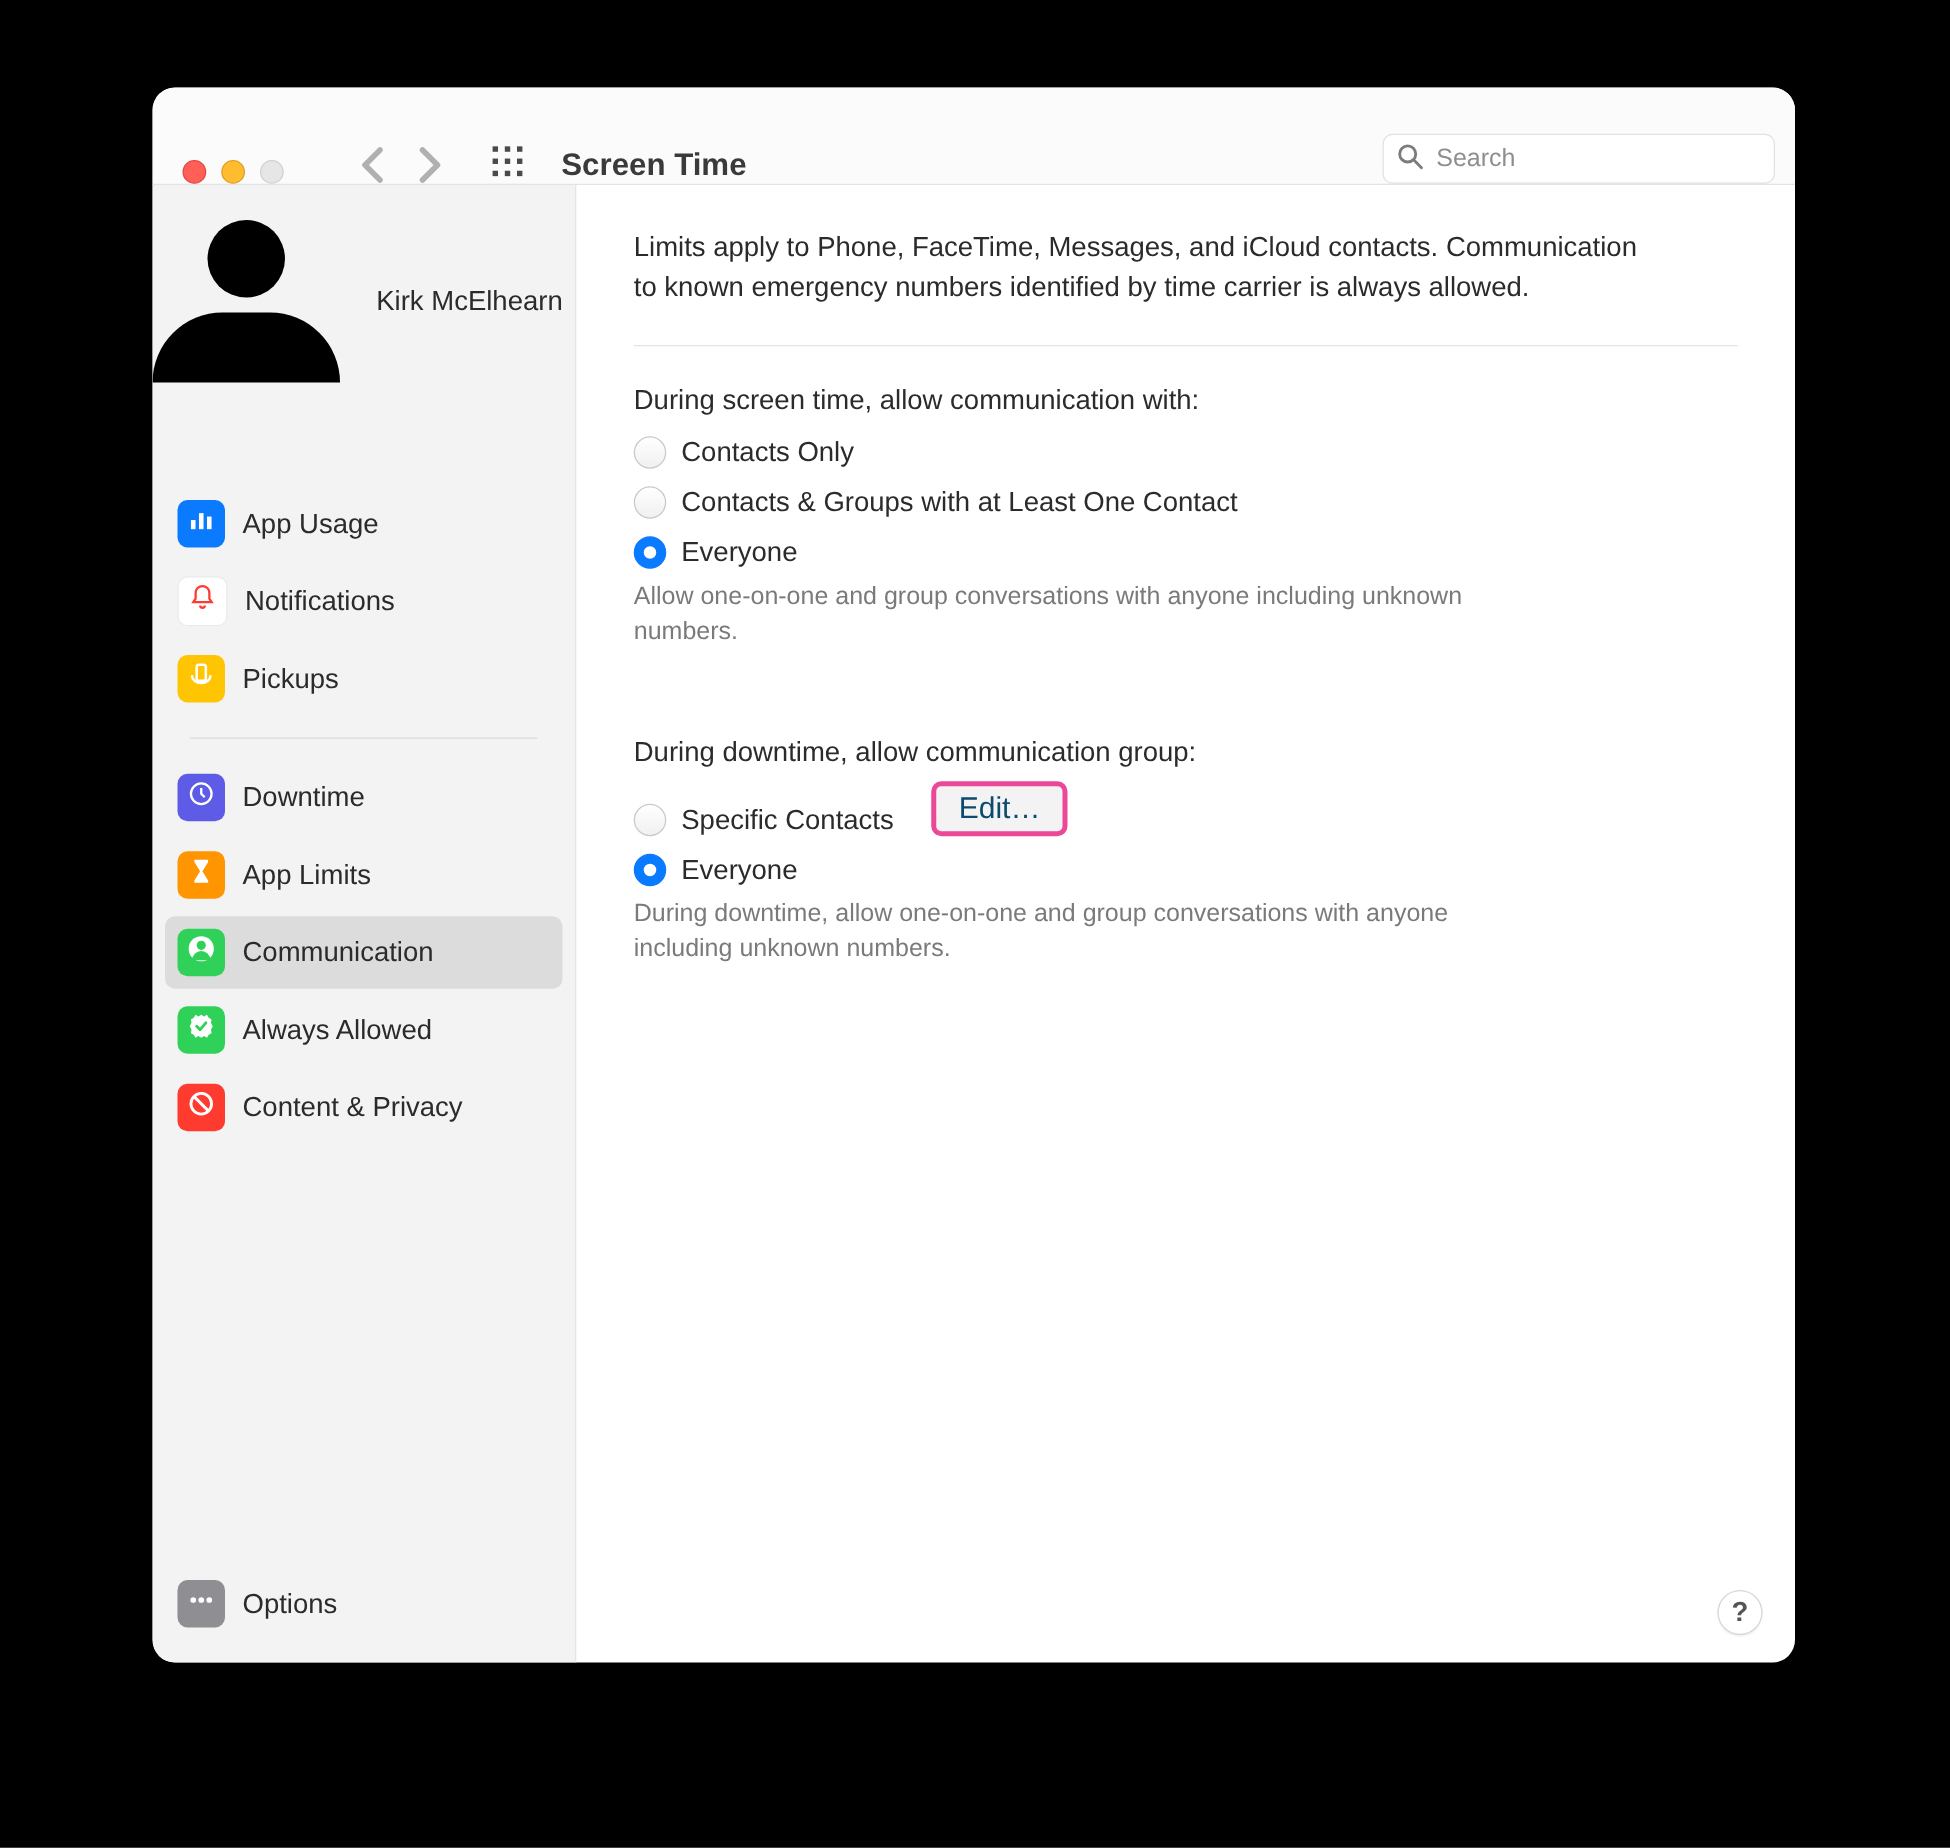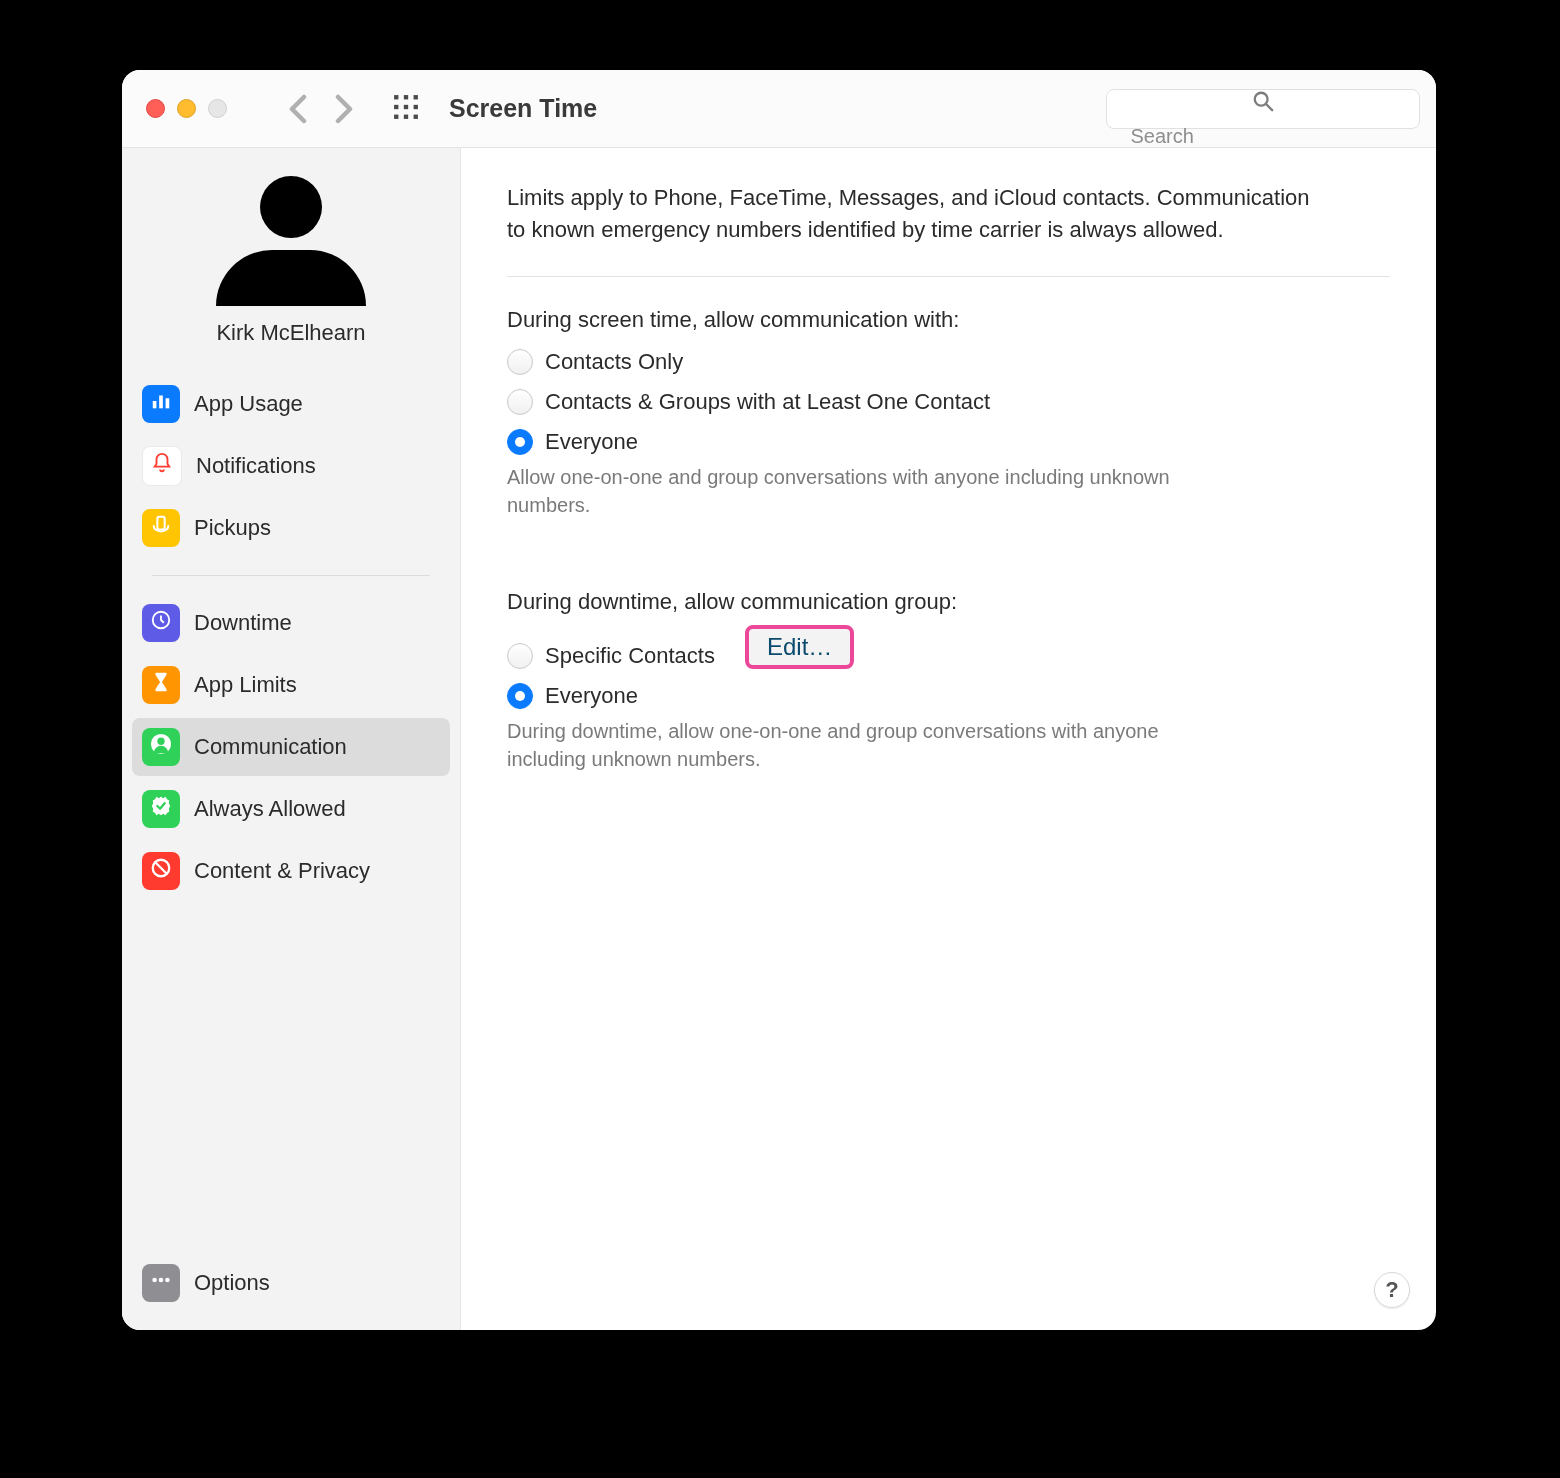--- a/index.html
+++ b/index.html
@@ -22,21 +22,21 @@
     box-shadow: 0 30px 60px rgba(0,0,0,0.5);
     overflow: hidden;
     display: flex;
     flex-direction: column;
   }
   .titlebar {
     height: 77px;
     border-bottom: 1px solid #e3e3e3;
     background: #fbfbfb;
     display: flex;
-    align-items: center;
+    align-items: flex-end;
     padding: 0 16px 0 24px;
     flex-shrink: 0;
   }
   .traffic {
     display: flex;
     gap: 12px;
     align-items: center;
   }
   .light {
     width: 17px;
@@ -70,21 +70,20 @@
     margin-left:auto;
     width: 292px;
     height: 38px;
     border:1px solid #e1e1e1;
     border-radius: 8px;
     background:#fff;
     display:flex;
     align-items:center;
     padding:0 10px;
     gap:8px;
-    flex-direction:column;
   }
   .search-wrap input {
     border:none;
     outline:none;
     font-size: 20px;
     color:#333;
     flex:1;
     background:transparent;
   }
   .search-wrap input::placeholder { color:#8e8e8e; }
@@ -98,24 +97,23 @@
   .sidebar {
     width: 338px;
     background:#f3f3f3;
     border-right:1px solid #e5e5e5;
     display:flex;
     flex-direction:column;
     padding: 28px 0 18px 0;
   }
   .profile {
     display:flex;
-    flex-direction:column;
-    align-items:center;
-    gap: 14px;
-    margin-bottom: 29px;
+    align-items:center;
+    gap: 29px;
+    margin-bottom: 84px;
   }
   .avatar {
     width:150px;
     height:130px;
     position:relative;
   }
   .avatar .head {
     width:62px; height:62px; border-radius:50%;
     background:#000;
     position:absolute;

